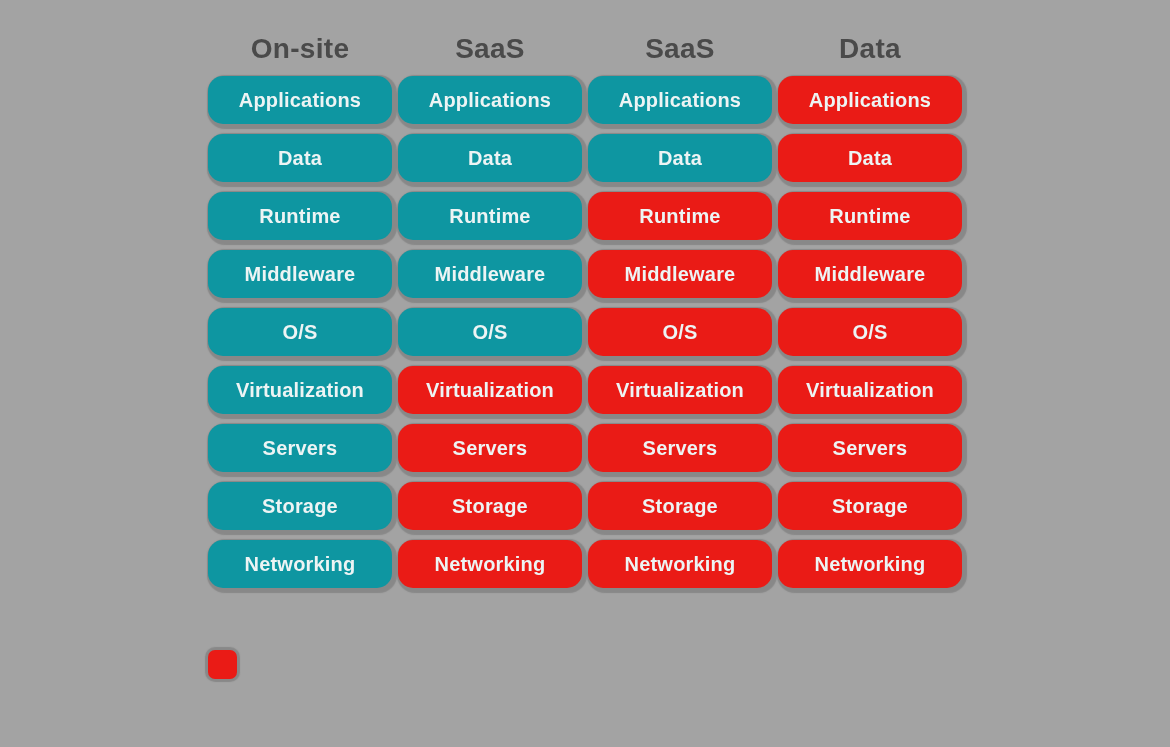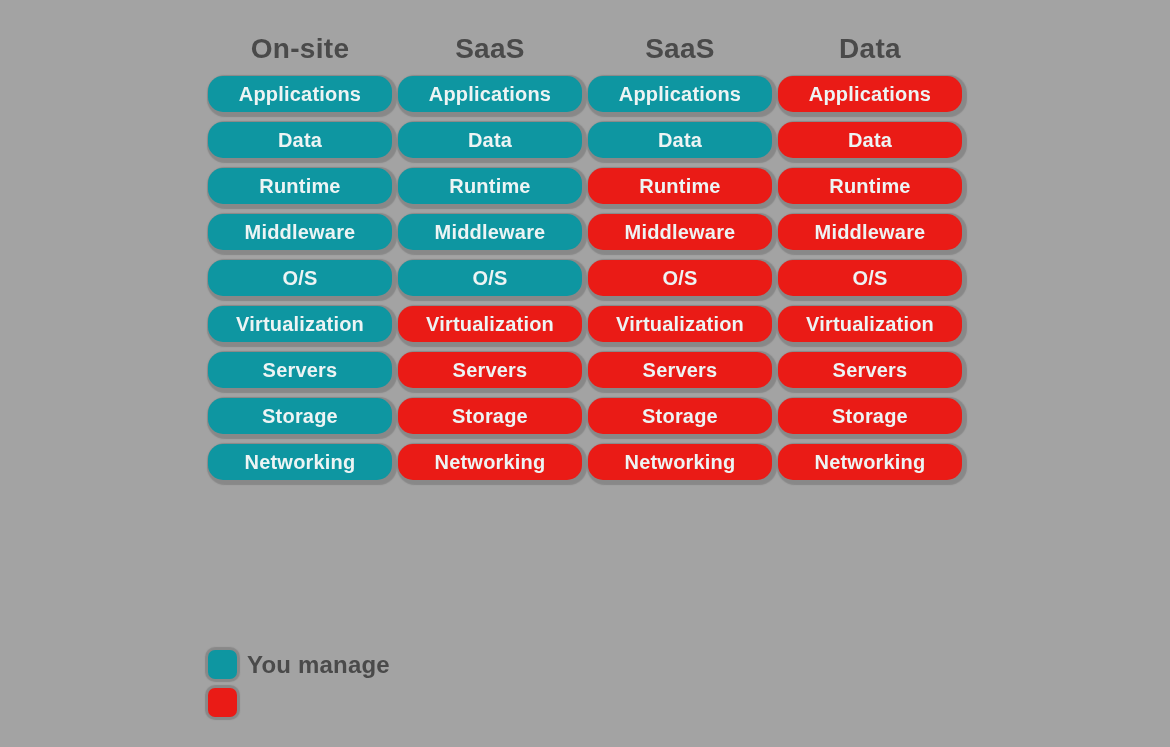--- a/index.html
+++ b/index.html
@@ -26,21 +26,21 @@
     height: 54px;
     display: flex;
     align-items: center;
     justify-content: center;
     font-size: 28px;
     font-weight: bold;
     letter-spacing: 0.3px;
     color: var(--heading-text, #4a4a4a);
   }
   .pill {
-    height: 36px;
+    height: 48px;
     margin-bottom: 10px;
     border-radius: 15px;
     display: flex;
     align-items: center;
     justify-content: center;
     font-size: 20px;
     font-weight: bold;
     letter-spacing: 0.2px;
     color: var(--pill-text, #edf4f4);
     box-shadow: 2px 2px 1px 3px rgba(115, 115, 115, 0.55);
@@ -125,21 +125,17 @@
     <div class="pill owner-vendor">Middleware</div>
     <div class="pill owner-vendor">O/S</div>
     <div class="pill owner-vendor">Virtualization</div>
     <div class="pill owner-vendor">Servers</div>
     <div class="pill owner-vendor">Storage</div>
     <div class="pill owner-vendor">Networking</div>
   </div>
 
   <div class="legend">
     <div class="legend-row">
-      <span class="swatch owner-you"></span>
-      <span class="legend-label">You manage</span>
-    </div>
-    <div class="legend-row">
       <span class="swatch owner-vendor"></span>
     </div>
   </div>
 
 </div>
 
 </body></html>

